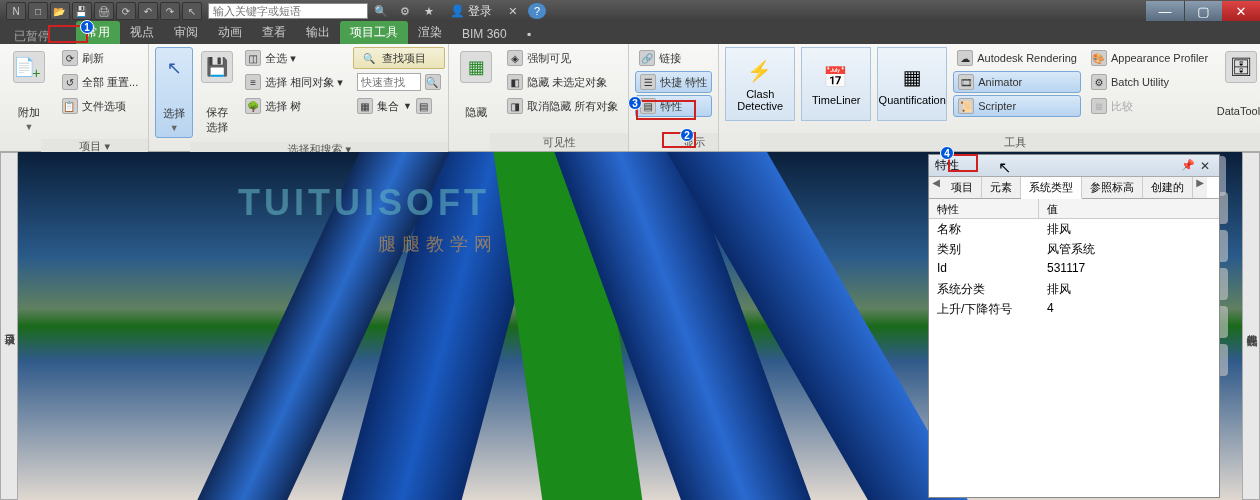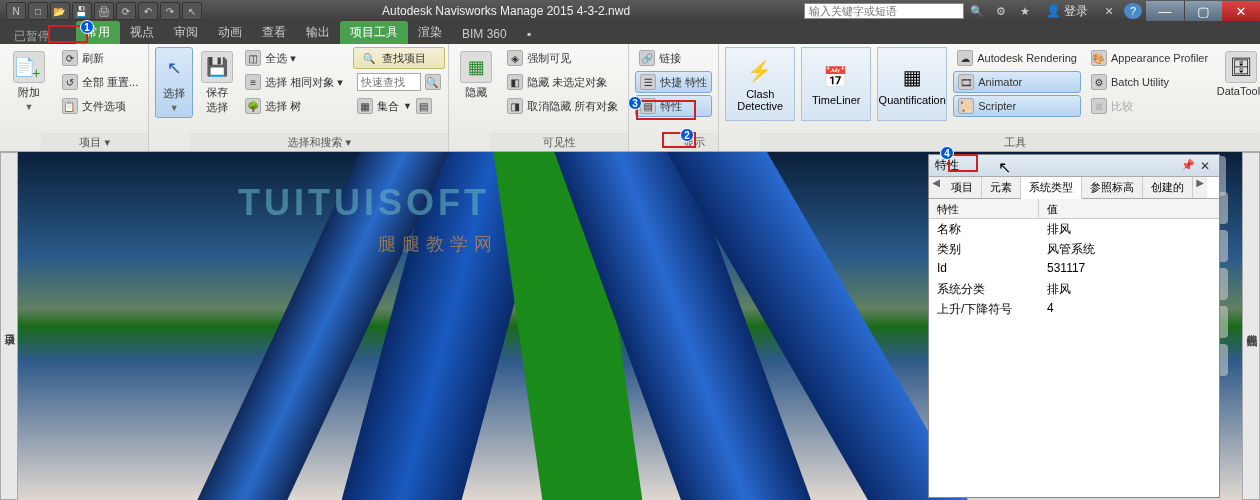--- a/index.html
+++ b/index.html
@@ -23,21 +23,21 @@
 .tab { padding: 3px 10px; color: #ccc; font-size: 12px; border-radius: 3px 3px 0 0; cursor: pointer; }
 .tab.active { background: #4ba050; color: #fff; }
 .paused { position: absolute; top: 28px; left: 14px; color: #a3a3a3; font-size: 12px; }
 
 .ribbon { height: 108px; background: linear-gradient(#f8f8f6, #e8e8e4); border-bottom: 1px solid #aaa; display: flex; }
 .ribbon-group { border-right: 1px solid #ccc; display: flex; flex-direction: column; }
 .ribbon-body { flex: 1; display: flex; padding: 3px 6px; gap: 6px; align-items: flex-start; }
 .ribbon-label { height: 18px; text-align: center; font-size: 11px; color: #555; background: #e4e4e0; display: flex; align-items: center; justify-content: center; margin-left: 41px; }
 .big-btn { width: 46px; display: flex; flex-direction: column; align-items: center; gap: 2px; padding: 4px 2px; }
 .big-icon { width: 32px; height: 32px; background: #ddd; border: 1px solid #bbb; border-radius: 3px; display: flex; align-items: center; justify-content: center; font-size: 18px; }
-.big-label { font-size: 11px; text-align: center; color: #333; white-space: nowrap; }
+.big-label { font-size: 11px; text-align: center; color: #333; white-space: nowrap; margin-top: 20px; }
 .col { display: flex; flex-direction: column; gap: 2px; }
 .small-btn { display: flex; align-items: center; gap: 4px; padding: 2px 4px; font-size: 11px; color: #333; white-space: nowrap; height: 22px; }
 .small-icon { width: 16px; height: 16px; background: #d0d0d0; border: 1px solid #aaa; border-radius: 2px; display: inline-flex; align-items: center; justify-content: center; font-size: 10px; }
 .wide-btn { background: linear-gradient(#f4f0d8, #eae4b8); border: 1px solid #c8b870; padding: 2px 8px; font-size: 11px; border-radius: 2px; }
 .input-quick { width: 64px; height: 18px; border: 1px solid #aaa; font-size: 11px; padding: 0 3px; color: #888; }
 .selected { background: linear-gradient(#d8e8f8, #b8d4f0); border: 1px solid #7aa8d8; border-radius: 3px; }
 .tool-big { width: 70px; height: 74px; background: linear-gradient(#eef4fa, #d6e4f2); border: 1px solid #a8c4e0; display: flex; flex-direction: column; align-items: center; justify-content: center; gap: 3px; font-size: 11px; }
 .tool-icon { width: 32px; height: 28px; display: flex; align-items: center; justify-content: center; font-size: 20px; }
 
 .content { position: relative; height: 348px; display: flex; }
@@ -84,21 +84,20 @@
     <div class="qat-btn">N</div>
     <div class="qat-btn">□</div>
     <div class="qat-btn">📂</div>
     <div class="qat-btn">💾</div>
     <div class="qat-btn">🖨</div>
     <div class="qat-btn">⟳</div>
     <div class="qat-btn">↶</div>
     <div class="qat-btn">↷</div>
     <div class="qat-btn">↖</div>
   </div>
-  <div class="title-center">Autodesk Navisworks Manage 2015   4-3-2.nwd</div>
   <input class="search-box" placeholder="输入关键字或短语" style="">
   <div class="title-right">
     <div class="tr-btn">🔍</div>
     <div class="tr-btn">⚙</div>
     <div class="tr-btn">★</div>
     <div class="login">
         <span>👤</span>
         <span>登录</span>
       </div>
     <div class="tr-btn">✕</div>

